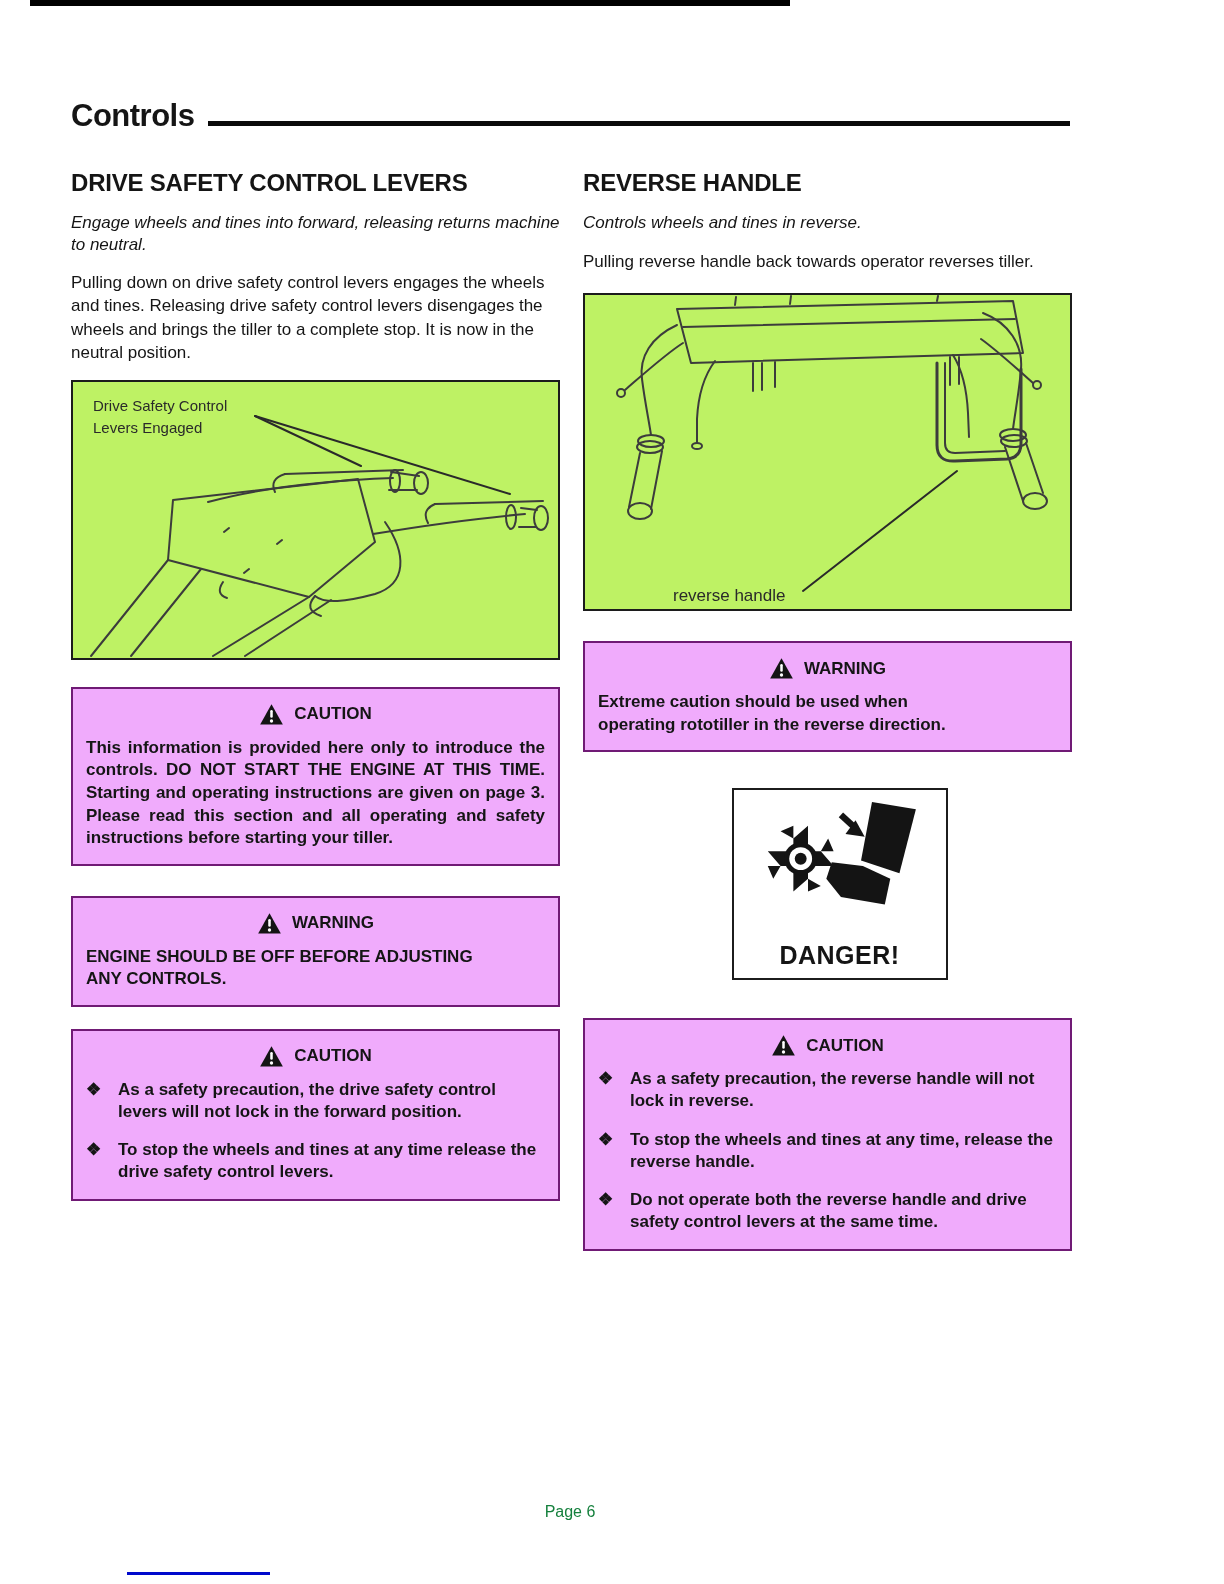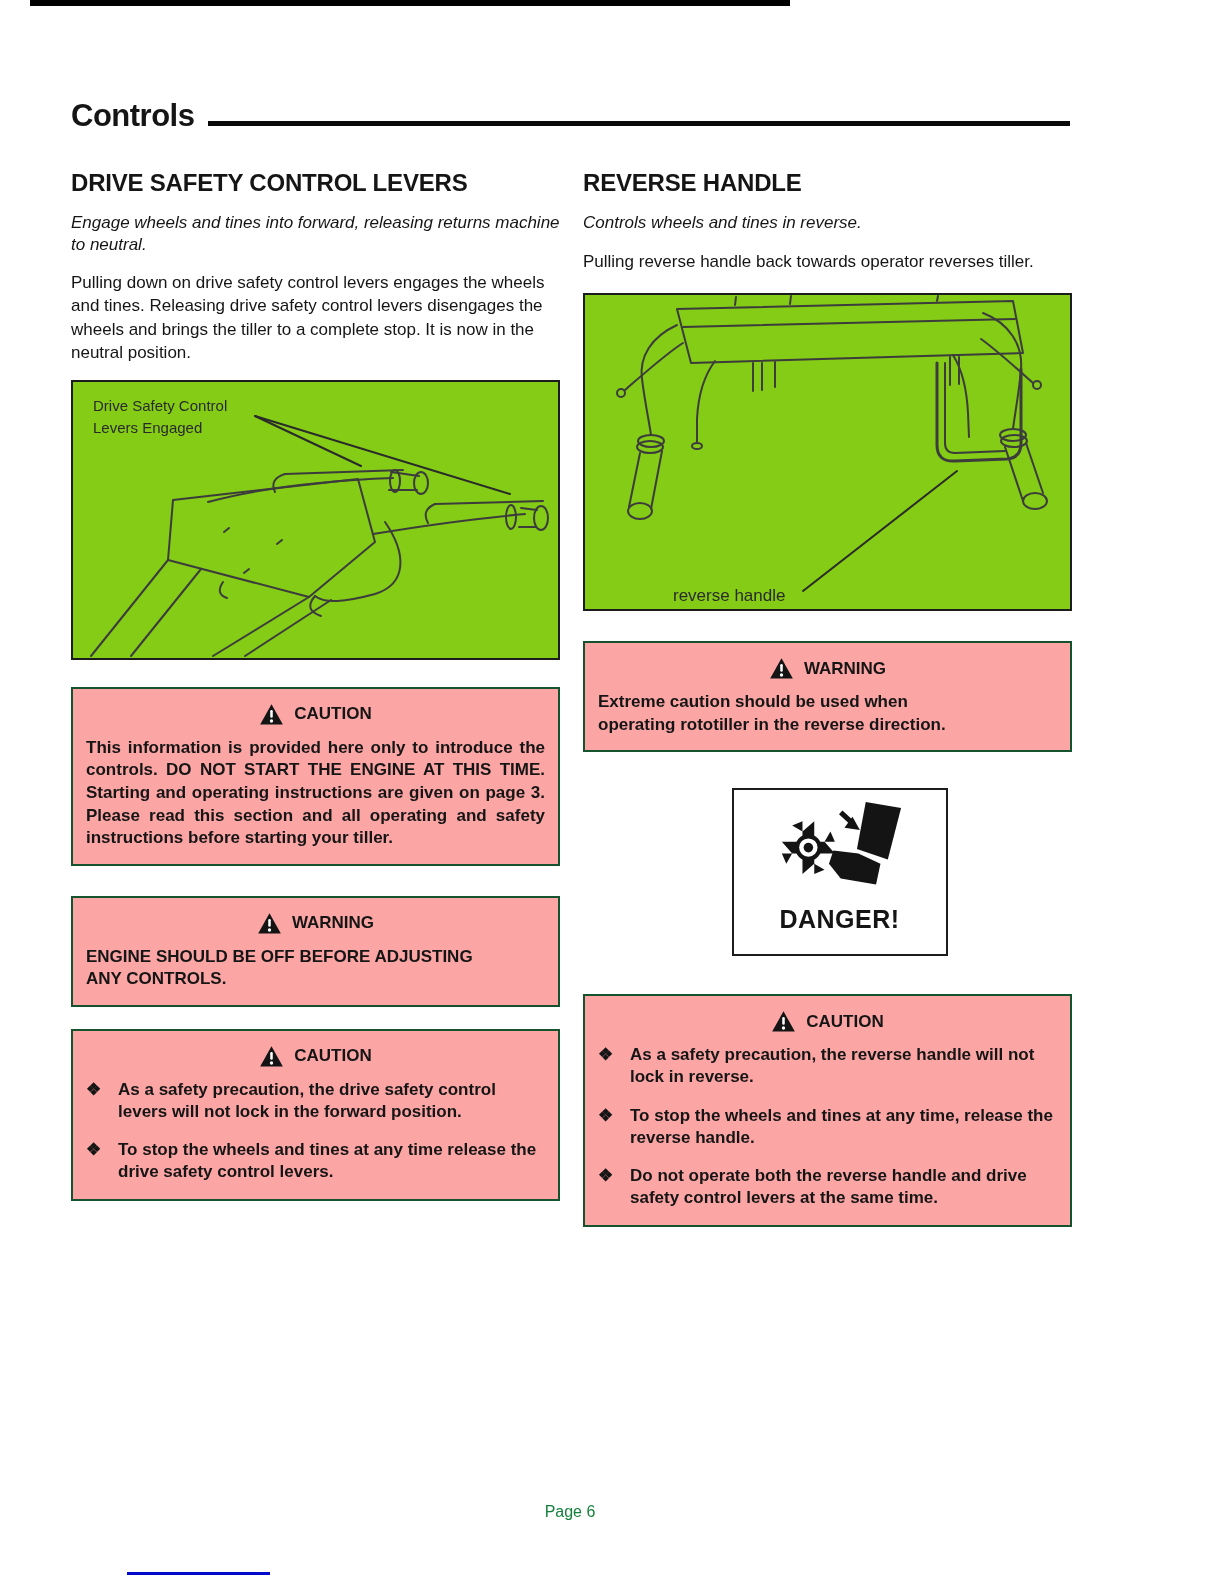--- a/index.html
+++ b/index.html
@@ -8,45 +8,45 @@
   .scanbar{position:absolute;left:30px;top:0;width:760px;height:6px;background:#000;}
   .hdr{position:absolute;left:71px;top:100px;width:999px;display:flex;align-items:flex-end;}
   .hdr h1{margin:0;font-size:31px;font-weight:bold;letter-spacing:-0.5px;line-height:1;}
   .hdr .rule{flex:1;height:5px;background:#0a0a0a;margin-left:14px;margin-bottom:5px;}
   .col{position:absolute;top:170px;width:489px;}
   .col-left{left:71px;}
   .col-right{left:583px;}
   h2{margin:0 0 16px 0;font-size:24px;font-weight:bold;letter-spacing:-0.2px;line-height:1.1;}
   .intro{margin:0 0 16px 0;font-size:17px;font-style:italic;line-height:1.25;}
   .bodytext{margin:0;font-size:17px;line-height:1.38;}
-  .figure{position:relative;border:2px solid #1c1c1c;background:#84cc16;box-sizing:border-box;}
+  .figure{position:relative;border:2px solid #1c1c1c;background:#bef264;box-sizing:border-box;}
   .fig1{height:280px;margin-top:15px;}
   .fig2{height:318px;margin-top:20px;}
   .figure svg{display:block;width:100%;height:100%;}
   svg text{font-family:"Liberation Sans",sans-serif;fill:#2a2a2a;}
-  .alert{border:2px solid #14532d;padding:10px 13px 14px 13px;box-sizing:border-box;background:#fca5a5;}
+  .alert{border:2px solid #701a75;padding:10px 13px 14px 13px;box-sizing:border-box;background:#f0abfc;}
   .a-head{display:flex;align-items:center;justify-content:center;gap:10px;
           font-size:17px;font-weight:bold;margin:4px 0 11px 0;}
   .tri{width:25px;height:23px;flex:0 0 auto;}
   .a-body{margin:0;font-size:17px;font-weight:bold;line-height:1.33;}
   .just{text-align:justify;}
   .line{display:block;}
   .alert ul{list-style:none;margin:8px 0 0 0;padding:0;}
   .alert li{display:flex;gap:10px;margin:0 0 16px 0;font-size:17px;font-weight:bold;line-height:1.3;}
   .alert li:last-child{margin-bottom:2px;}
   .bullet{flex:0 0 22px;text-align:left;}
   .m-c1{margin-top:27px;}
   .m-w1{margin-top:30px;}
   .m-c2{margin-top:22px;}
   .m-w2{margin-top:30px;}
   .m-c3{margin-top:38px;}
   .danger-wrap{display:flex;justify-content:center;margin-top:36px;}
-  .danger-box{width:216px;height:168px;border:2px solid #1c1c1c;box-sizing:border-box;
+  .danger-box{width:216px;height:192px;border:2px solid #1c1c1c;box-sizing:border-box;
               display:flex;flex-direction:column;align-items:center;justify-content:space-between;
-              padding:12px 8px 20px 8px;margin-left:24px;}
+              padding:12px 8px 8px 8px;margin-left:24px;}
   .danger-label{font-size:25px;font-weight:bold;letter-spacing:0.5px;}
   .footer{position:absolute;left:0;top:1503px;width:1140px;text-align:center;font-size:16px;color:#15803d;}
   .linkline{position:absolute;left:127px;top:1572px;width:143px;height:3px;background:#0009cc;}
 </style>
 </head>
 <body>
 
 <div class="page">
 
   <div class="scanbar"></div>

